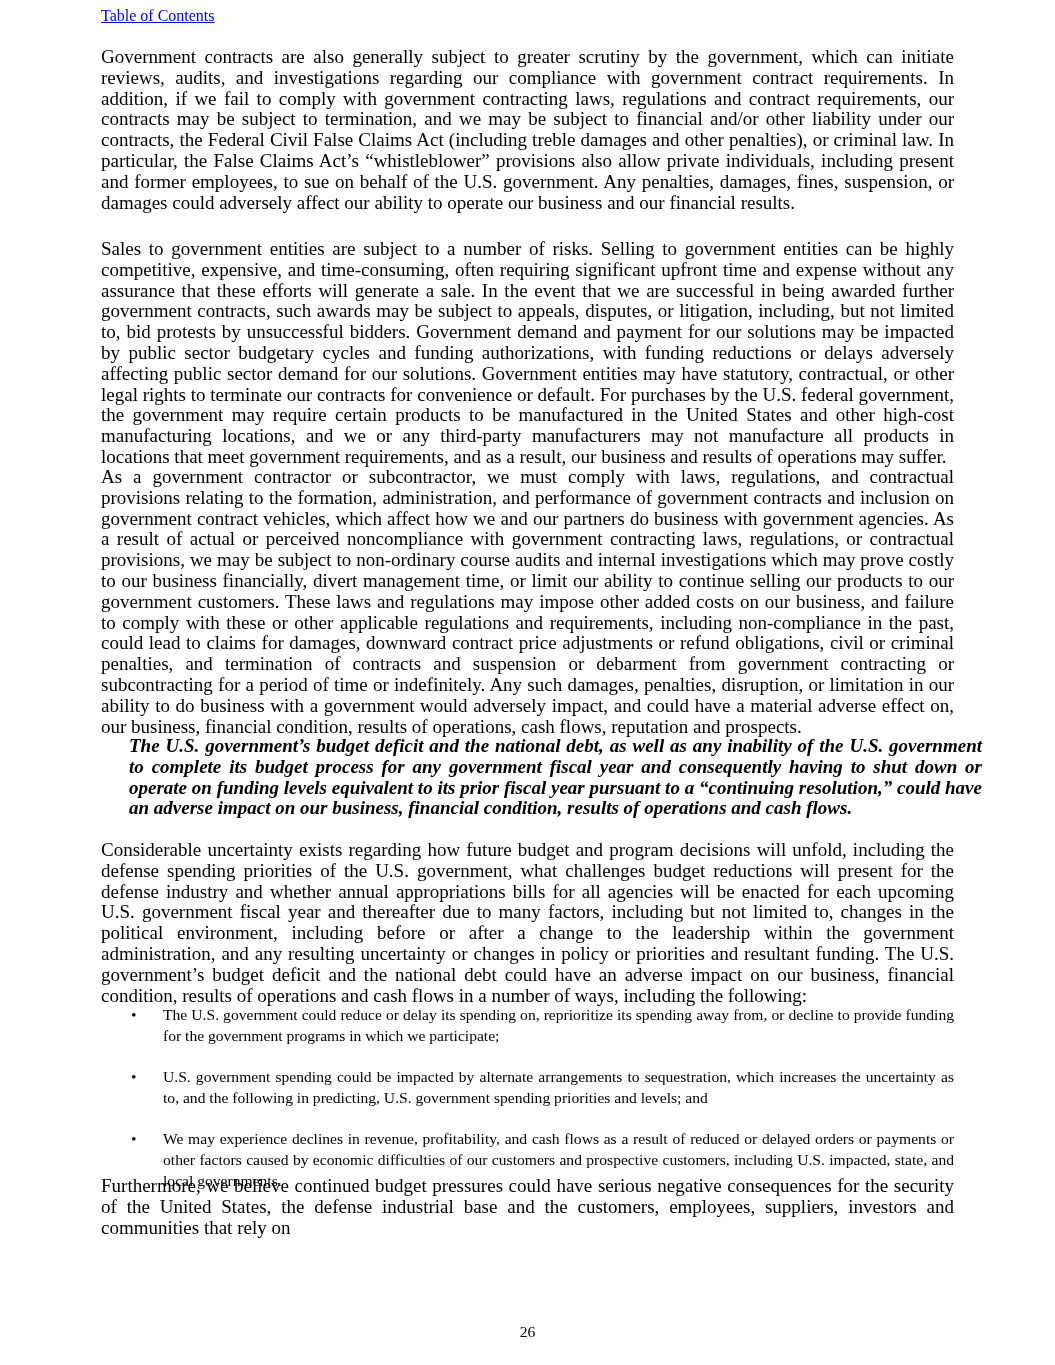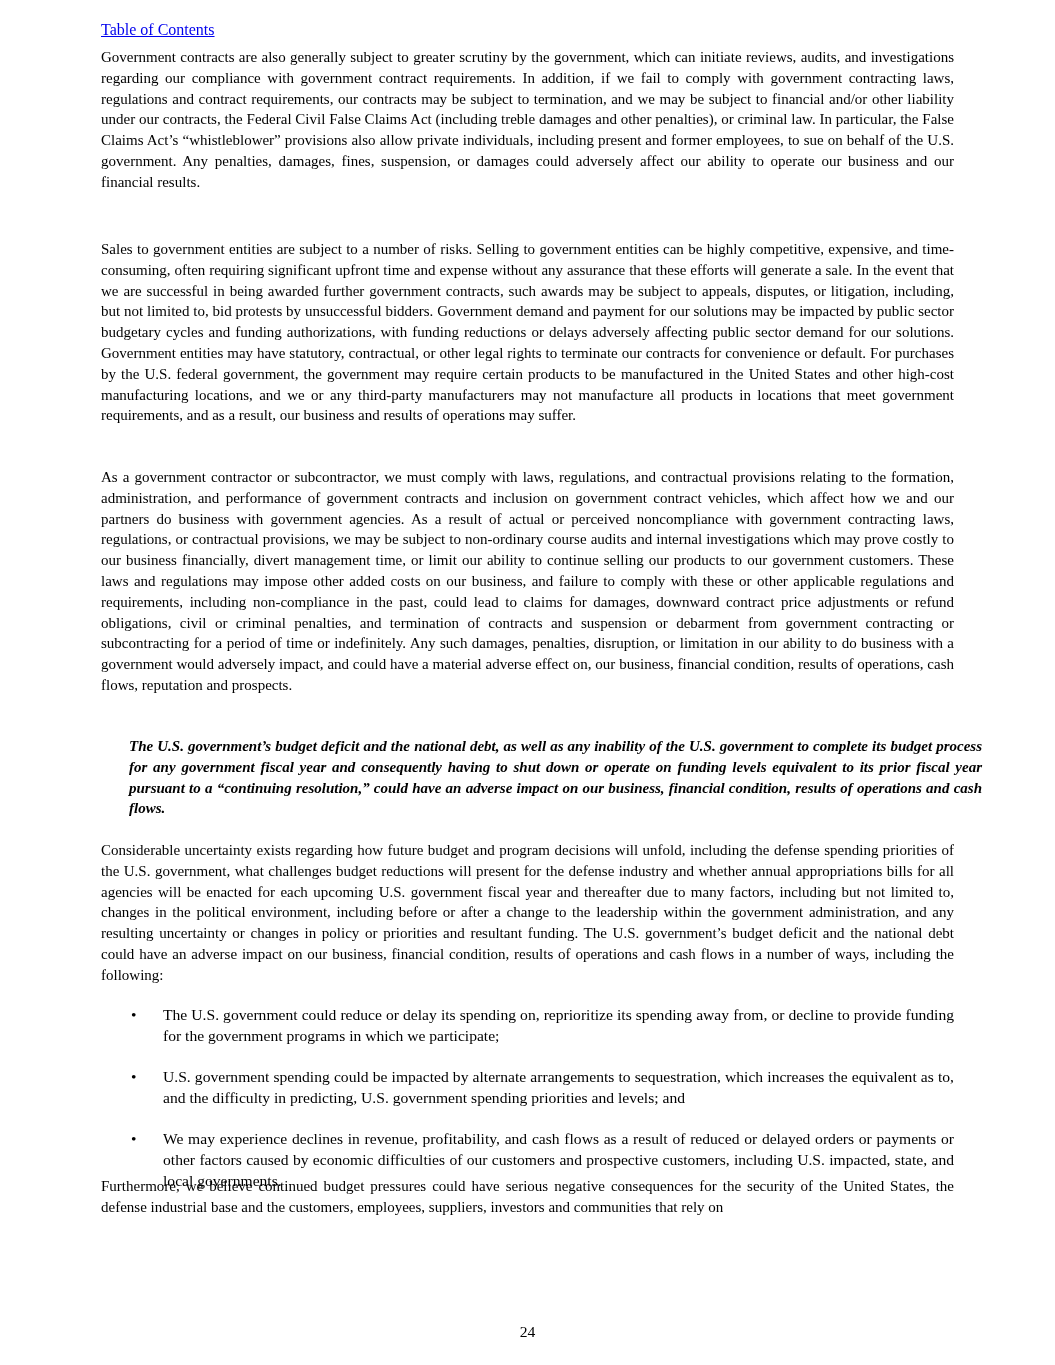--- a/index.html
+++ b/index.html
@@ -16,33 +16,33 @@
       color: #000000;
     }
     .page {
       position: absolute;
       left: 101px;
       top: 0;
       width: 853px;
     }
     .toc-link {
       position: absolute;
-      top: 20px;
+      top: 6px;
       left: 0;
       font-size: 16px;
       line-height: 20px;
       color: #0000ee;
       text-decoration: underline;
       cursor: pointer;
     }
     .body-text {
       position: absolute;
       left: 0;
       width: 853px;
-      font-size: 15px;
+      font-size: 19px;
       line-height: 20.8px;
       text-align: justify;
       margin: 0;
     }
     .heading-text {
       font-weight: bold;
       font-style: italic;
       margin-left: 28px;
     }
     .bullet-item {
@@ -91,25 +91,25 @@
 
   <p class="body-text" style="top:840px;">Considerable uncertainty exists regarding how future budget and program decisions will unfold, including the defense spending priorities of the U.S. government, what challenges budget reductions will present for the defense industry and whether annual appropriations bills for all agencies will be enacted for each upcoming U.S. government fiscal year and thereafter due to many factors, including but not limited to, changes in the political environment, including before or after a change to the leadership within the government administration, and any resulting uncertainty or changes in policy or priorities and resultant funding. The U.S. government’s budget deficit and the national debt could have an adverse impact on our business, financial condition, results of operations and cash flows in a number of ways, including the following:</p>
 
   <div class="bullet-item" style="top:1005px;">
     <span class="bullet-mark">•</span>
     <span class="bullet-text">The U.S. government could reduce or delay its spending on, reprioritize its spending away from, or decline to provide funding for the government programs in which we participate;</span>
   </div>
 
   <div class="bullet-item" style="top:1067px;">
     <span class="bullet-mark">•</span>
-    <span class="bullet-text">U.S. government spending could be impacted by alternate arrangements to sequestration, which increases the equivalent as to, and the difficulty in predicting, U.S. government spending priorities and levels; and</span>
+    <span class="bullet-text">U.S. government spending could be impacted by alternate arrangements to sequestration, which increases the uncertainty as to, and the following in predicting, U.S. government spending priorities and levels; and</span>
   </div>
 
   <div class="bullet-item" style="top:1129px;">
     <span class="bullet-mark">•</span>
     <span class="bullet-text">We may experience declines in revenue, profitability, and cash flows as a result of reduced or delayed orders or payments or other factors caused by economic difficulties of our customers and prospective customers, including U.S. impacted, state, and local governments.</span>
   </div>
 
   <p class="body-text" style="top:1176px;">Furthermore, we believe continued budget pressures could have serious negative consequences for the security of the United States, the defense industrial base and the customers, employees, suppliers, investors and communities that rely on</p>
 
-  <div class="page-number">24</div>
+  <div class="page-number">26</div>
 
 </div>
 
 </body></html>

